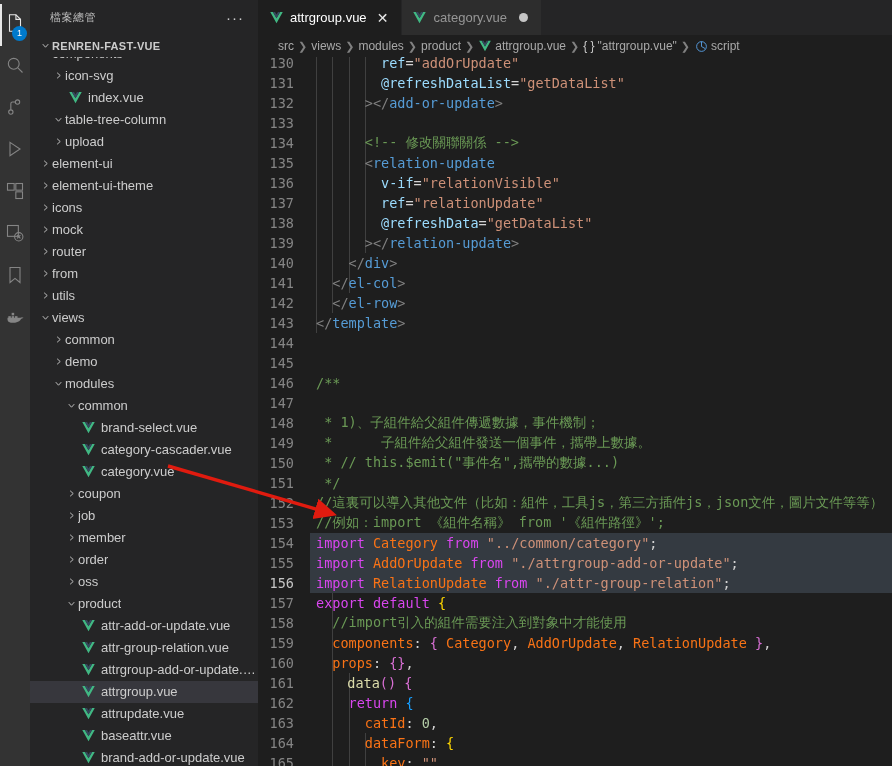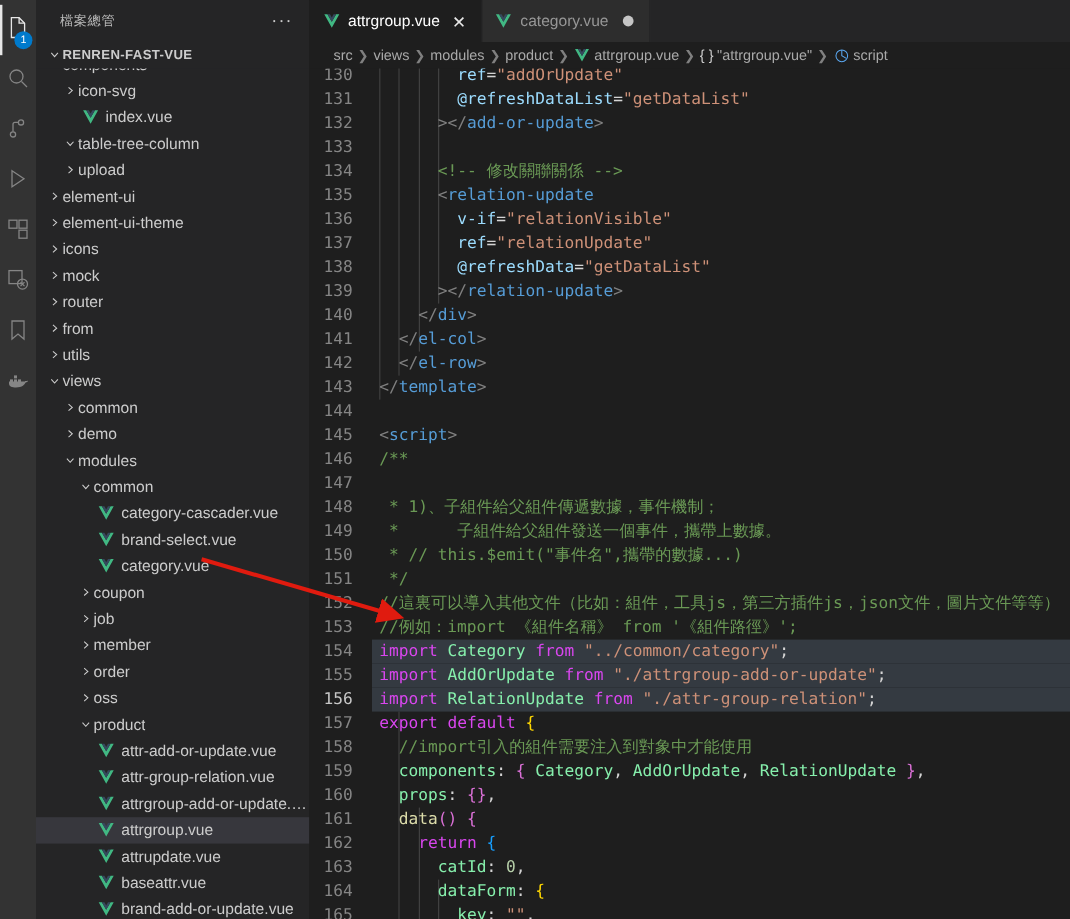--- a/index.html
+++ b/index.html
@@ -226,22 +226,22 @@
   .ctext span { position: relative; z-index: 1; }
 
   
   .t-tag     { color: #569cd6; }
   .t-attr    { color: #9cdcfe; }
   .t-attrorg { color: #ce9178; }
   .t-str     { color: #ce9178; }
   .t-punct   { color: #808080; }
   .t-comment { color: #6a9955; }
   .t-kw      { color: #d946ef; }
-  .t-ident   { color: #86efac; }
-  .t-fn      { color: #dcdcaa; }
+  .t-ident   { color: #f97316; }
+  .t-fn      { color: #dcdcaa; margin-left: 15px; }
   .t-num     { color: #b5cea8; }
   .t-plain   { color: #d4d4d4; }
   .t-br1     { color: #ffd700; }
   .t-br2     { color: #da70d6; }
   .t-br3     { color: #179fff; }
 
   .code-guides { position: absolute; top: 0; left: 0; bottom: 0; width: 100%; pointer-events: none; }
   .cguide {
     position: absolute; width: 1px; background: #404040;
   }
@@ -485,30 +485,30 @@
             </span>
             <span class="tlabel">common</span>
           </div>
           <div class="trow">
             <span class="vue-ico" style="margin-left:50px">
               <svg width="15" height="15" viewBox="0 0 24 24">
                 <path d="M2 3 h4.2 L12 13 L17.8 3 H22 L12 21 Z" fill="#41b883"></path>
                 <path d="M6.2 3 h3.4 L12 7.3 L14.4 3 h3.4 L12 13 Z" fill="#35495e"></path>
               </svg>
             </span>
+            <span class="tlabel">brand-select.vue</span>
+          </div>
+          <div class="trow">
+            <span class="vue-ico" style="margin-left:50px">
+              <svg width="15" height="15" viewBox="0 0 24 24">
+                <path d="M2 3 h4.2 L12 13 L17.8 3 H22 L12 21 Z" fill="#41b883"></path>
+                <path d="M6.2 3 h3.4 L12 7.3 L14.4 3 h3.4 L12 13 Z" fill="#35495e"></path>
+              </svg>
+            </span>
             <span class="tlabel">category-cascader.vue</span>
-          </div>
-          <div class="trow">
-            <span class="vue-ico" style="margin-left:50px">
-              <svg width="15" height="15" viewBox="0 0 24 24">
-                <path d="M2 3 h4.2 L12 13 L17.8 3 H22 L12 21 Z" fill="#41b883"></path>
-                <path d="M6.2 3 h3.4 L12 7.3 L14.4 3 h3.4 L12 13 Z" fill="#35495e"></path>
-              </svg>
-            </span>
-            <span class="tlabel">brand-select.vue</span>
           </div>
           <div class="trow">
             <span class="vue-ico" style="margin-left:50px">
               <svg width="15" height="15" viewBox="0 0 24 24">
                 <path d="M2 3 h4.2 L12 13 L17.8 3 H22 L12 21 Z" fill="#41b883"></path>
                 <path d="M6.2 3 h3.4 L12 7.3 L14.4 3 h3.4 L12 13 Z" fill="#35495e"></path>
               </svg>
             </span>
             <span class="tlabel">category.vue</span>
           </div>
@@ -705,21 +705,21 @@
           <div class="crow"><span class="lnum">135</span><span class="ctext"><span class="t-plain">      </span><span class="t-punct">&lt;</span><span class="t-tag">relation-update</span></span></div>
           <div class="crow"><span class="lnum">136</span><span class="ctext"><span class="t-plain">        </span><span class="t-attr">v-if</span><span class="t-plain">=</span><span class="t-attrorg">"relationVisible"</span></span></div>
           <div class="crow"><span class="lnum">137</span><span class="ctext"><span class="t-plain">        </span><span class="t-attr">ref</span><span class="t-plain">=</span><span class="t-attrorg">"relationUpdate"</span></span></div>
           <div class="crow"><span class="lnum">138</span><span class="ctext"><span class="t-plain">        </span><span class="t-attr">@refreshData</span><span class="t-plain">=</span><span class="t-attrorg">"getDataList"</span></span></div>
           <div class="crow"><span class="lnum">139</span><span class="ctext"><span class="t-plain">      </span><span class="t-punct">&gt;&lt;/</span><span class="t-tag">relation-update</span><span class="t-punct">&gt;</span></span></div>
           <div class="crow"><span class="lnum">140</span><span class="ctext"><span class="t-plain">    </span><span class="t-punct">&lt;/</span><span class="t-tag">div</span><span class="t-punct">&gt;</span></span></div>
           <div class="crow"><span class="lnum">141</span><span class="ctext"><span class="t-plain">  </span><span class="t-punct">&lt;/</span><span class="t-tag">el-col</span><span class="t-punct">&gt;</span></span></div>
           <div class="crow"><span class="lnum">142</span><span class="ctext"><span class="t-plain">  </span><span class="t-punct">&lt;/</span><span class="t-tag">el-row</span><span class="t-punct">&gt;</span></span></div>
           <div class="crow"><span class="lnum">143</span><span class="ctext"><span class="t-punct">&lt;/</span><span class="t-tag">template</span><span class="t-punct">&gt;</span></span></div>
           <div class="crow"><span class="lnum">144</span><span class="ctext"></span></div>
-          <div class="crow"><span class="lnum">145</span><span class="ctext"><span class="t-punct">&lt;</span><span class="t-tag">script</span><span class="t-punct">&gt;</span></span></div>
+          <div class="crow"><span class="lnum">145</span></div>
           <div class="crow"><span class="lnum">146</span><span class="ctext"><span class="t-comment">/**</span></span></div>
           <div class="crow"><span class="lnum">147</span></div>
           <div class="crow"><span class="lnum">148</span><span class="ctext"><span class="t-comment"> * 1)、子組件給父組件傳遞數據，事件機制；</span></span></div>
           <div class="crow"><span class="lnum">149</span><span class="ctext"><span class="t-comment"> *      子組件給父組件發送一個事件，攜帶上數據。</span></span></div>
           <div class="crow"><span class="lnum">150</span><span class="ctext"><span class="t-comment"> * // this.$emit("事件名",攜帶的數據...)</span></span></div>
           <div class="crow"><span class="lnum">151</span><span class="ctext"><span class="t-comment"> */</span></span></div>
           <div class="crow"><span class="lnum">152</span><span class="ctext"><span class="t-comment">//這裏可以導入其他文件（比如：組件，工具js，第三方插件js，json文件，圖片文件等等）</span></span></div>
           <div class="crow"><span class="lnum">153</span><span class="ctext"><span class="t-comment">//例如：import 《組件名稱》 from '《組件路徑》';</span></span></div>
           <div class="crow hl-line"><span class="lnum">154</span><span class="ctext"><span class="t-kw">import</span><span class="t-plain"> </span><span class="t-ident">Category</span><span class="t-plain"> </span><span class="t-kw">from</span><span class="t-plain"> </span><span class="t-str">"../common/category"</span><span class="t-plain">;</span></span></div>
           <div class="crow hl-line"><span class="lnum">155</span><span class="ctext"><span class="t-kw">import</span><span class="t-plain"> </span><span class="t-ident">AddOrUpdate</span><span class="t-plain"> </span><span class="t-kw">from</span><span class="t-plain"> </span><span class="t-str">"./attrgroup-add-or-update"</span><span class="t-plain">;</span></span></div>

